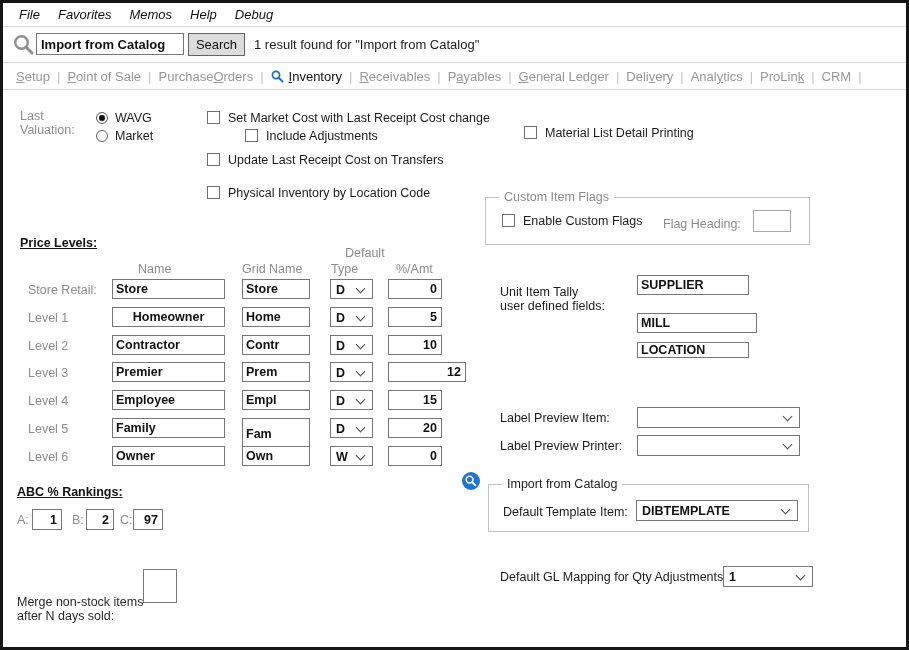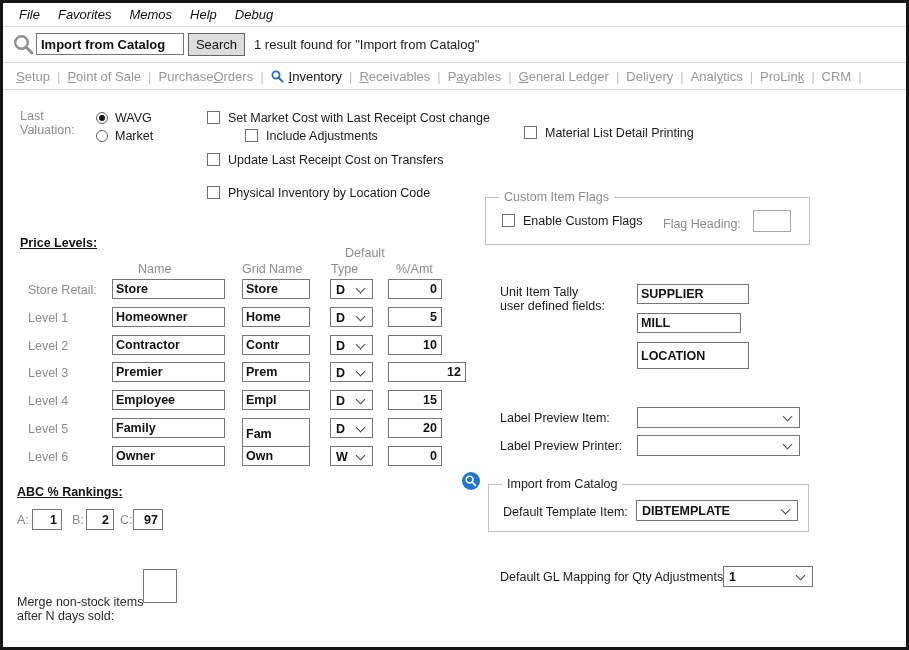--- a/index.html
+++ b/index.html
@@ -215,21 +215,21 @@
 
 <div class="lbl gray" style="left: 25px; top: 280px;">Store Retail:</div>
     <input class="ti" value="Store" style="left: 109px; top: 276px; width: 113px; height: 20px;">
     <input class="ti" value="Store" style="left: 239px; top: 276px; width: 68px; height: 20px;">
     <div class="dd" style="left: 327px; top: 276px; width: 43px; height: 20px;">
       <span class="dd-val">D</span>
       <span class="chev"></span>
     </div>
     <input class="ti num" value="0" style="left: 385px; top: 276px; width: 54px; height: 20px;">
     <div class="lbl gray" style="left: 25px; top: 308px;">Level 1</div>
-    <input class="ti" value="Homeowner" style="left: 109px; top: 304px; width: 113px; height: 20px;">
+    <input class="ti" value="Homeowner" style="left: 109px; top: 304px; width: 113px; height: 20px; text-align: center;">
     <input class="ti" value="Home" style="left: 239px; top: 304px; width: 68px; height: 20px;">
     <div class="dd" style="left: 327px; top: 304px; width: 43px; height: 20px;">
       <span class="dd-val">D</span>
       <span class="chev"></span>
     </div>
     <input class="ti num" value="5" style="left: 385px; top: 304px; width: 54px; height: 20px;">
     <div class="lbl gray" style="left: 25px; top: 336px;">Level 2</div>
     <input class="ti" value="Contractor" style="left: 109px; top: 332px; width: 113px; height: 20px;">
     <input class="ti" value="Contr" style="left: 239px; top: 332px; width: 68px; height: 20px;">
     <div class="dd" style="left: 327px; top: 332px; width: 43px; height: 20px;">
@@ -268,16 +268,16 @@
       <span class="dd-val">W</span>
       <span class="chev"></span>
     </div>
     <input class="ti num" value="0" style="left: 385px; top: 443px; width: 54px; height: 20px;">
     <div class="lbl gray" style="left: 14px; top: 510px;">A:</div>
     <input class="ti num" value="1" style="left: 29px; top: 506px; width: 30px; height: 21px;">
     <div class="lbl gray" style="left: 69px; top: 510px;">B:</div>
     <input class="ti num" value="2" style="left: 83px; top: 506px; width: 28px; height: 21px;">
     <div class="lbl gray" style="left: 117px; top: 510px;">C:</div>
     <input class="ti num" value="97" style="left: 130px; top: 506px; width: 30px; height: 21px;">
-    <input class="ti" value="SUPPLIER" style="left: 634px; top: 281px; width: 112px; height: 20px;">
-    <input class="ti" value="MILL" style="left: 634px; top: 310px; width: 104px; height: 20px;">
-    <input class="ti" value="LOCATION" style="left: 634px; top: 339px; width: 112px; height: 27px;">
+    <input class="ti" value="SUPPLIER" style="left: 634px; top: 272px; width: 112px; height: 20px;">
+    <input class="ti" value="MILL" style="left: 634px; top: 310px; width: 120px; height: 20px;">
+    <input class="ti" value="LOCATION" style="left: 634px; top: 339px; width: 112px; height: 16px;">
   </div>
 
 </body></html>

